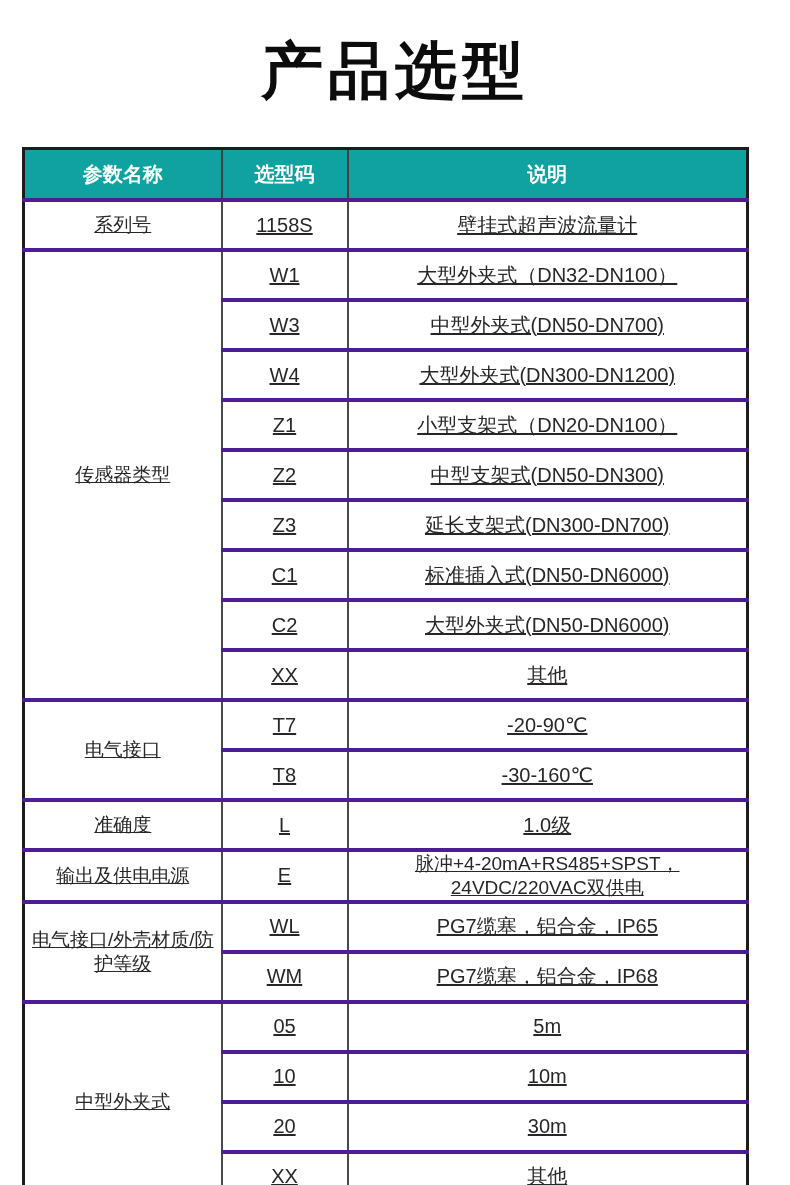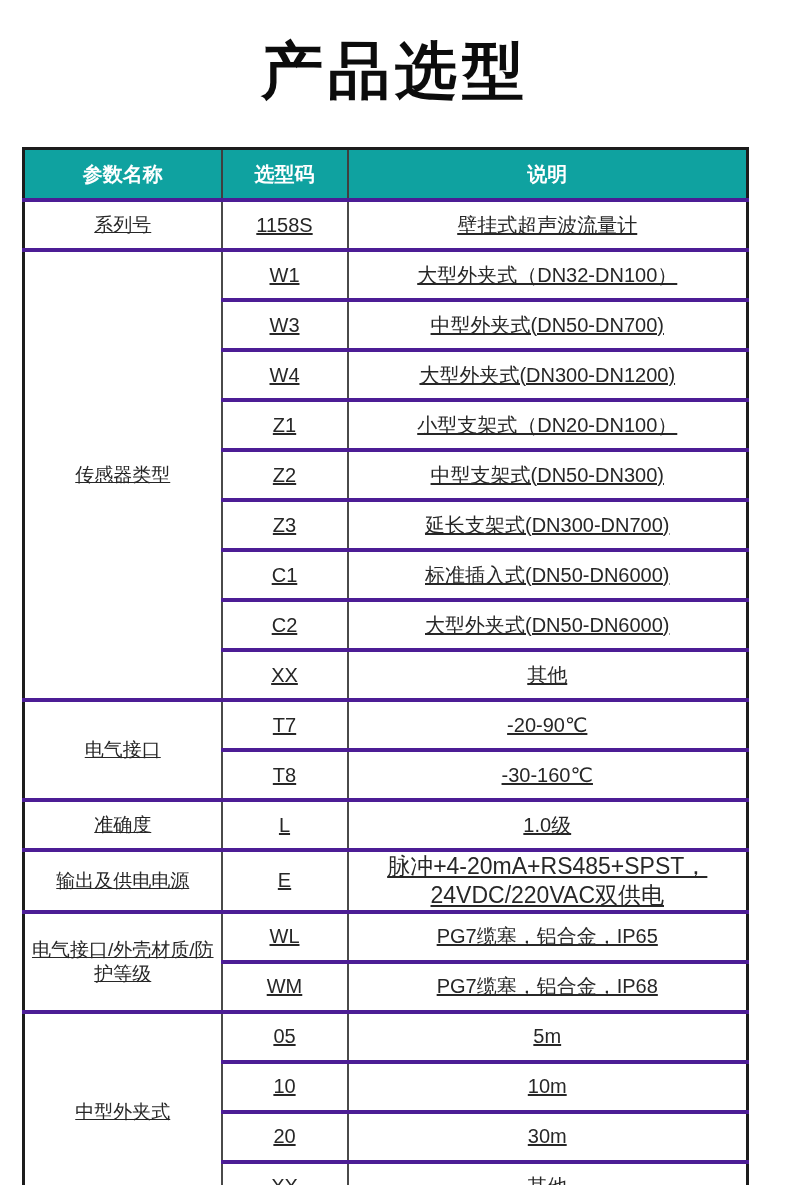--- a/index.html
+++ b/index.html
@@ -61,21 +61,21 @@
     border-top: 4px solid #4c1d95;
     padding: 0 2px;
     line-height: 1.25;
     overflow: hidden;
     text-decoration: underline;
   }
   table.spec td.param {
     font-size: 19px;
   }
   table.spec td.tight {
-    font-size: 23px;
+    font-size: 19px;
     padding: 0;
   }
 </style>
 </head>
 <body>
 
 <div class="page">
   <div class="page-title">产品选型</div>
 
   <div class="table-wrap">

